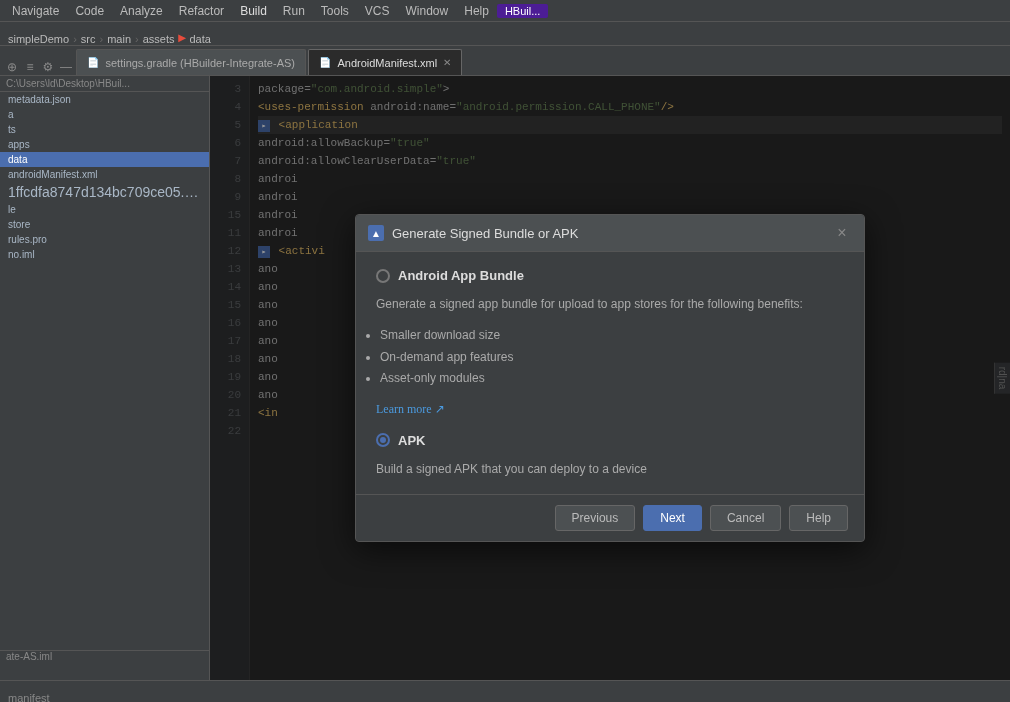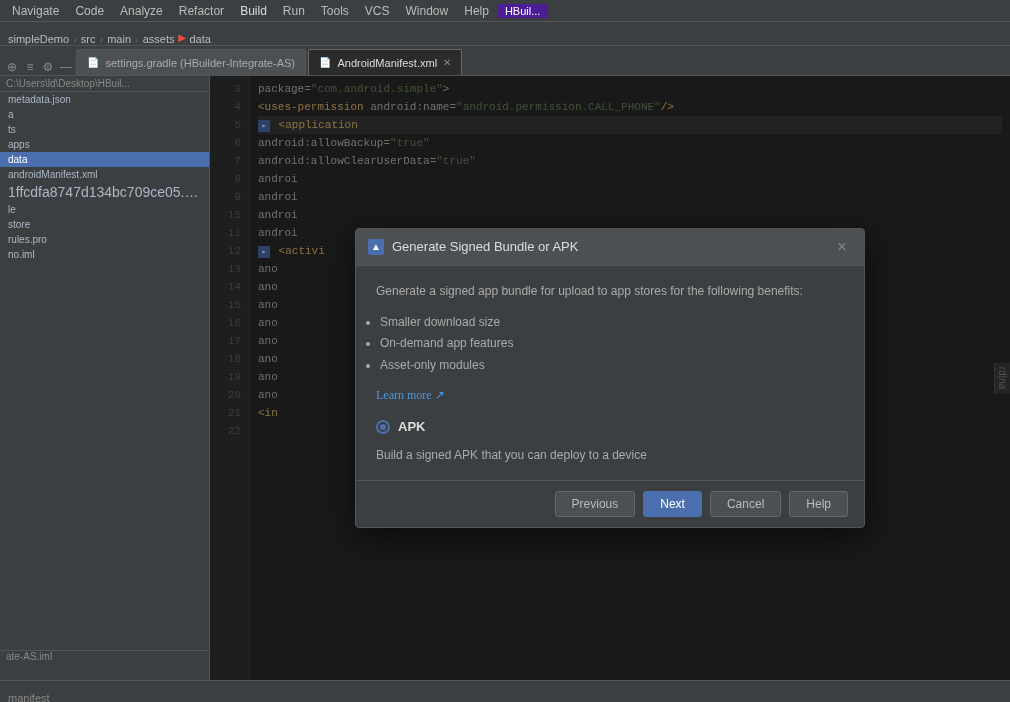--- a/index.html
+++ b/index.html
@@ -501,20 +501,24 @@
       <div class="modal">
         <div class="modal-header">
           <div class="modal-title">
             <div class="modal-icon">▲</div>
             <span>Generate Signed Bundle or APK</span>
           </div>
           <span class="modal-close">×</span>
         </div>
         <div class="modal-body">
 
+          <div class="radio-option">
+            <div class="radio-circle"></div>
+            <span class="radio-label">Android App Bundle</span>
+          </div>
 
           <div class="option-description">Generate a signed app bundle for upload to app stores for the following benefits:</div>
 
           <ul class="bullet-list">
             <li class="bullet-item">Smaller download size</li>
             <li class="bullet-item">On-demand app features</li>
             <li class="bullet-item">Asset-only modules</li>
           </ul>
 
           <a class="learn-more">Learn more ↗</a>

